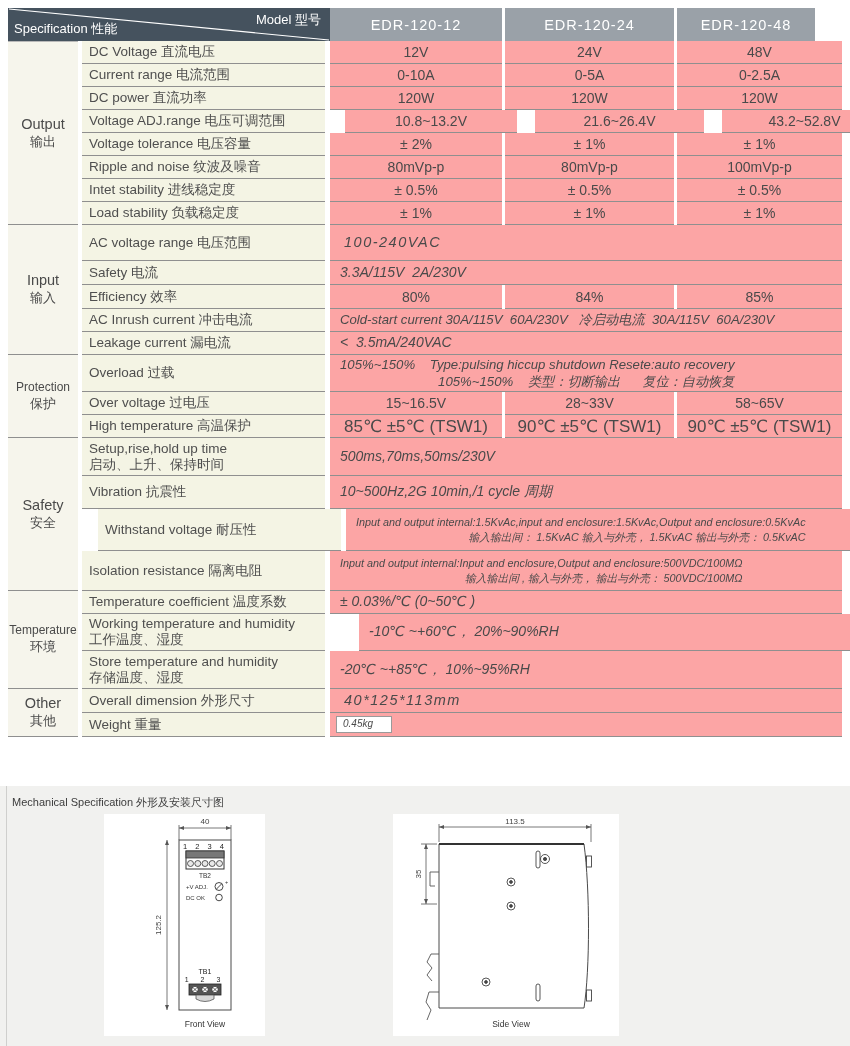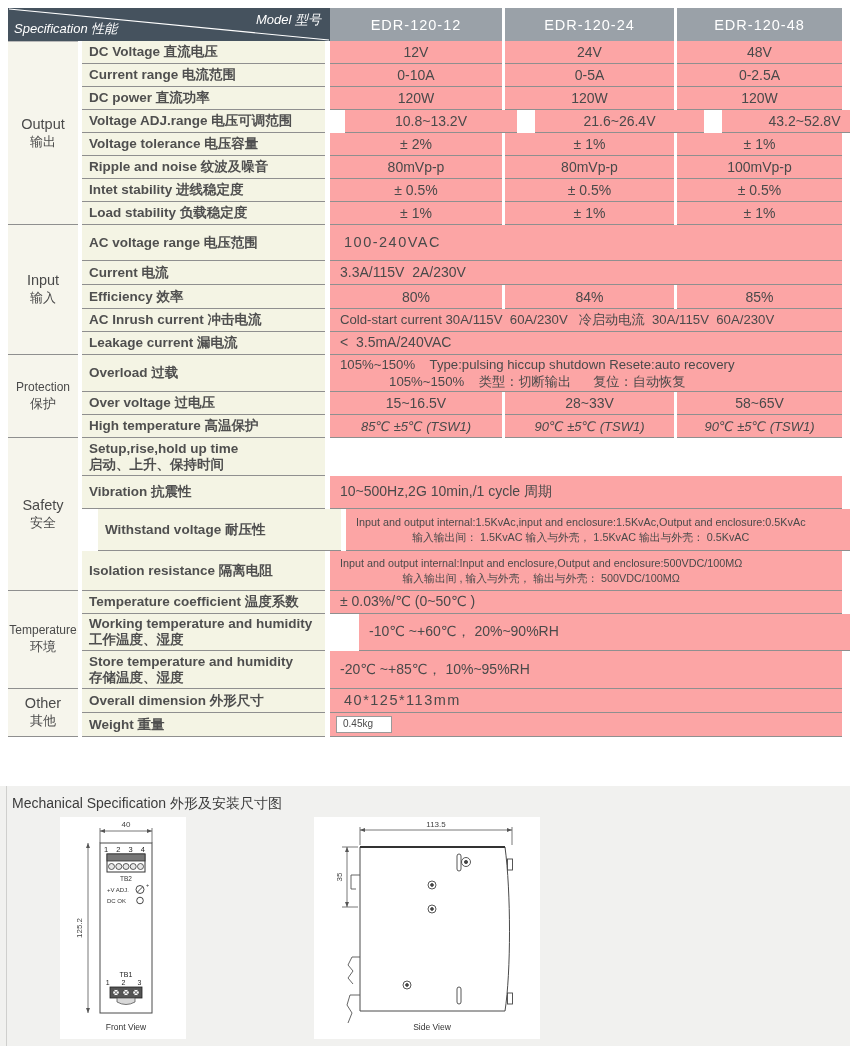--- a/index.html
+++ b/index.html
@@ -1,60 +1,60 @@
 <!DOCTYPE html>
 <html><head>
 <meta charset="utf-8">
 <style>
   html,body{margin:0;padding:0;background:#fff;}
   body{width:850px;height:1046px;font-family:"Liberation Sans","DejaVu Sans",sans-serif;overflow:hidden;}
   .page{position:relative;width:850px;height:1046px;background:#fff;}
   
   .hdr{display:flex;margin:8px 8px 0 8px;height:33px;}
-  .hdr-diag{position:relative;width:322px;height:33px;background:#45525e;color:#fff;flex:none;font-style:italic;}
+  .hdr-diag{position:relative;width:322px;height:33px;background:#45525e;color:#fff;flex:none;}
   .hdr-diag svg{position:absolute;left:0;top:0;}
   .spec-label{position:absolute;left:6px;bottom:3px;font-size:13px;}
   .model-label{position:absolute;right:9px;top:3px;font-size:13px;}
   .mhead{flex:none;background:#9aa1a8;color:#fff;font-size:14.5px;letter-spacing:1px;
          display:flex;align-items:center;justify-content:center;margin-left:3px;}
-  .mh1{width:172px;margin-left:0;}.mh2{width:169px;}.mh3{width:165px;}
+  .mh1{width:172px;margin-left:0;}.mh2{width:169px;}.mh3{width:138px;}
   
   .tbl{margin:0 8px;}
   .sec{display:flex;}
   .cat{width:70px;margin-right:4px;background:#f6f5ec;border-bottom:1px solid #8f8f8f;
        display:flex;flex-direction:column;align-items:center;justify-content:center;
        color:#4a4a4a;box-sizing:border-box;flex:none;text-align:center;}
   .sec:first-child .cat{border-top:1px solid #b9b9b9;}
   .cat-en{font-size:14.5px;}
   .cat-zh{font-size:13px;margin-top:1px;}
   .cat.small-font .cat-en{font-size:12px;}
   .rows{display:flex;flex-direction:column;}
   .row{display:flex;box-sizing:border-box;}
   .lbl{width:243px;margin-right:5px;background:#f4f4e4;border-bottom:1px solid #8f8f8f;
        color:#4f4f4f;font-size:13.5px;display:flex;align-items:center;padding-left:7px;
-       box-sizing:border-box;white-space:pre-line;line-height:1.18;flex:none;font-weight:bold;}
+       box-sizing:border-box;white-space:pre-line;line-height:1.18;flex:none;}
   .vc{background:#fca5a5;border-bottom:1px solid #8f8f8f;display:flex;align-items:center;
       justify-content:center;font-size:14px;color:#4a4a4a;box-sizing:border-box;
       margin-right:3px;flex:none;text-align:center;}
   .v1{width:172px;}.v2{width:169px;}.v3{width:165px;margin-right:0;}
   .vspan{width:512px;margin-right:0;justify-content:flex-start;padding-left:10px;
-         white-space:pre-wrap;line-height:1.25;text-align:center;}
+         white-space:pre-wrap;line-height:1.25;text-align:right;font-style:italic;}
   .spaced{letter-spacing:1.5px;padding-left:14px;font-size:14.5px;}
-  .fs13 .vc,.vc.fs13{font-size:13px;font-style:italic;}
+  .fs13 .vc,.vc.fs13{font-size:17px;}
   .small{font-size:10.8px;line-height:1.32;}
   .ml{font-size:13.2px;line-height:1.3;}
   .vbox{border:1px solid #9a9a9a;background:#fff;padding:1px 18px 1px 6px;font-size:10px;
         margin-left:-4px;}
   
   .mech{position:absolute;left:0;top:778px;width:850px;height:268px;background:#f1f1ef;}
   .mech-left-line{position:absolute;left:6px;top:0;bottom:0;width:1px;background:#cfcfcd;}
-  .mech-title{padding:9px 8px 4px 12px;font-size:14px;color:#3c3c3c;}
+  .mech-title{padding:9px 8px 4px 12px;font-size:11px;color:#3c3c3c;}
   .mech-boxes{display:flex;align-items:flex-start;}
   .mbox{background:#fff;flex:none;}
-  .mbox1{margin-left:60px;width:126px;height:222px;}
+  .mbox1{margin-left:104px;width:126px;height:222px;padding-left:35px;}
   .mbox2{margin-left:128px;width:226px;height:222px;}
   svg text{font-family:"Liberation Sans","DejaVu Sans",sans-serif;}
   .dim{stroke:#555;stroke-width:0.8;fill:none;}
   .outline{stroke:#4a4a4a;stroke-width:1;fill:#fff;}
 </style>
 </head>
 <body>
 
 <div class="page">
 
@@ -132,21 +132,21 @@
         <div class="cat">
           <div class="cat-en">Input</div>
           <div class="cat-zh">输入</div>
         </div>
         <div class="rows">
           <div class="row" style="height: 36px;">
             <div class="lbl">AC voltage range 电压范围</div>
             <div class="vc vspan spaced">100-240VAC</div>
           </div>
           <div class="row" style="height: 24px;">
-            <div class="lbl">Current 电流</div>
+            <div class="lbl">Safety 电流</div>
             <div class="vc vspan">3.3A/115V  2A/230V</div>
           </div>
           <div class="row" style="height: 24px;">
             <div class="lbl">Efficiency 效率</div>
             <div class="vc v1">80%</div>
             <div class="vc v2">84%</div>
             <div class="vc v3">85%</div>
           </div>
           <div class="row" style="height: 23px;">
             <div class="lbl">AC Inrush current 冲击电流</div>
@@ -185,20 +185,21 @@
       </div>
       <div class="sec">
         <div class="cat">
           <div class="cat-en">Safety</div>
           <div class="cat-zh">安全</div>
         </div>
         <div class="rows">
           <div class="row" style="height: 38px;">
             <div class="lbl">Setup,rise,hold up time
 启动、上升、保持时间</div>
+            <div class="vc vspan">500ms,70ms,50ms/230V</div>
           </div>
           <div class="row" style="height: 33px;">
             <div class="lbl">Vibration 抗震性</div>
             <div class="vc vspan">10~500Hz,2G 10min,/1 cycle 周期</div>
           </div>
           <div class="row" style="height: 42px; margin-left: 16px;">
             <div class="lbl">Withstand voltage 耐压性</div>
             <div class="vc vspan small">Input and output internal:1.5KvAc,input and enclosure:1.5KvAc,Output and enclosure:0.5KvAc
 输入输出间： 1.5KvAC 输入与外壳， 1.5KvAC 输出与外壳： 0.5KvAC</div>
           </div>

